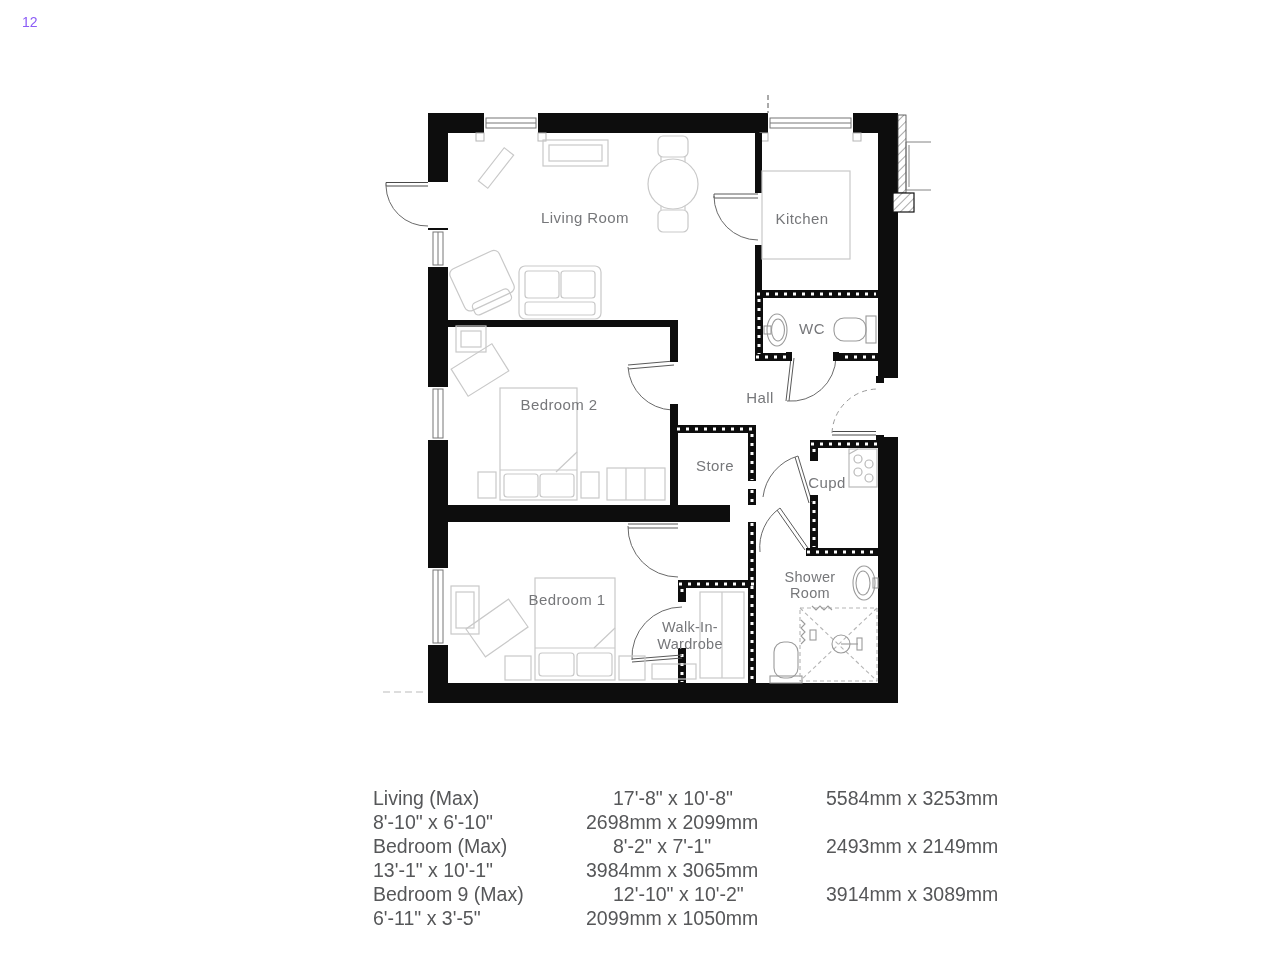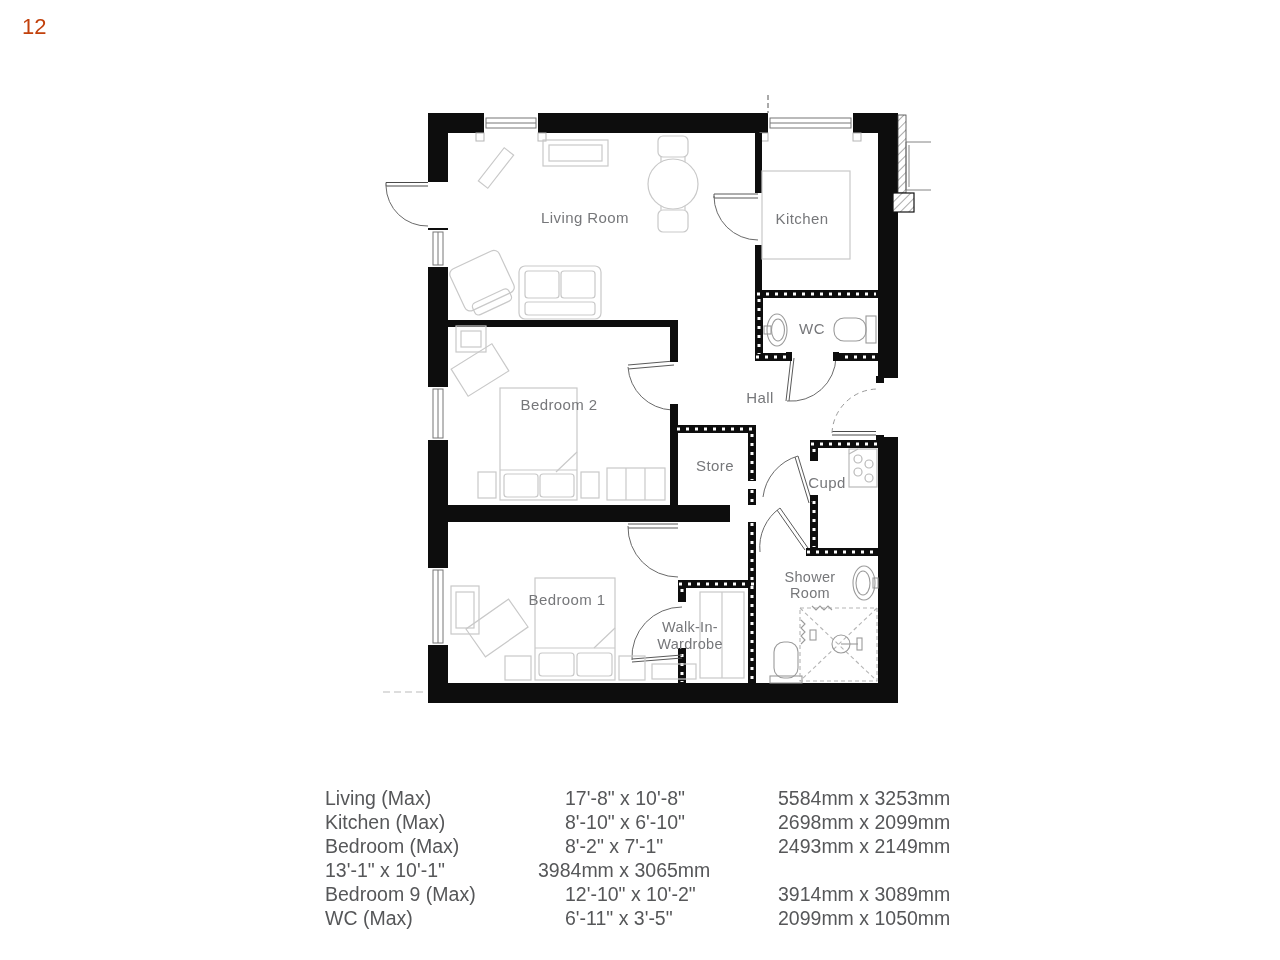--- a/index.html
+++ b/index.html
@@ -1,23 +1,23 @@
 <!DOCTYPE html>
 <html><head>
 <meta charset="utf-8">
 <style>
   html,body{margin:0;padding:0;background:#ffffff;width:1280px;height:960px;overflow:hidden;
     font-family:"Liberation Sans",sans-serif;}
   #page{position:relative;width:1280px;height:960px;background:#fff;}
-  #page-number{position:absolute;left:22px;top:14px;font-size:22px;color:#c2410c;}
+  #page-number{position:absolute;left:22px;top:14px;font-size:14px;color:#8b5cf6;}
   #plan-svg{position:absolute;left:0;top:0;}
   .room-label{fill:#76777a;font-size:15px;letter-spacing:.4px;}
   .room-label-sm{fill:#76777a;font-size:14.5px;letter-spacing:.3px;}
   #dim-table{position:absolute;left:325px;top:786px;color:#565759;font-size:19.5px;}
-  .dim-row{display:flex;line-height:24px;white-space:nowrap;}
+  .dim-row{display:flex;line-height:24px;white-space:nowrap;margin-left:48px;}
   .dim-room{width:240px;}
   .dim-imperial{width:213px;}
   .dim-metric{}
 </style>
 </head>
 <body>
 
 <div id="page">
 
   <div id="page-number">12</div>
@@ -338,38 +338,36 @@
     </g>
   </svg>
 
   <div id="dim-table">
     <div class="dim-row">
       <span class="dim-room">Living (Max)</span>
       <span class="dim-imperial">17'-8" x 10'-8"</span>
       <span class="dim-metric">5584mm x 3253mm</span>
     </div>
     <div class="dim-row">
-      <span class="dim-room">Kitchen (Max)</span>
       <span class="dim-imperial">8'-10" x 6'-10"</span>
       <span class="dim-metric">2698mm x 2099mm</span>
     </div>
     <div class="dim-row">
       <span class="dim-room">Bedroom (Max)</span>
       <span class="dim-imperial">8'-2" x 7'-1"</span>
       <span class="dim-metric">2493mm x 2149mm</span>
     </div>
     <div class="dim-row">
       <span class="dim-imperial">13'-1" x 10'-1"</span>
       <span class="dim-metric">3984mm x 3065mm</span>
     </div>
     <div class="dim-row">
       <span class="dim-room">Bedroom 9 (Max)</span>
       <span class="dim-imperial">12'-10" x 10'-2"</span>
       <span class="dim-metric">3914mm x 3089mm</span>
     </div>
     <div class="dim-row">
-      <span class="dim-room">WC (Max)</span>
       <span class="dim-imperial">6'-11" x 3'-5"</span>
       <span class="dim-metric">2099mm x 1050mm</span>
     </div>
   </div>
 
 </div>
 
 </body></html>

